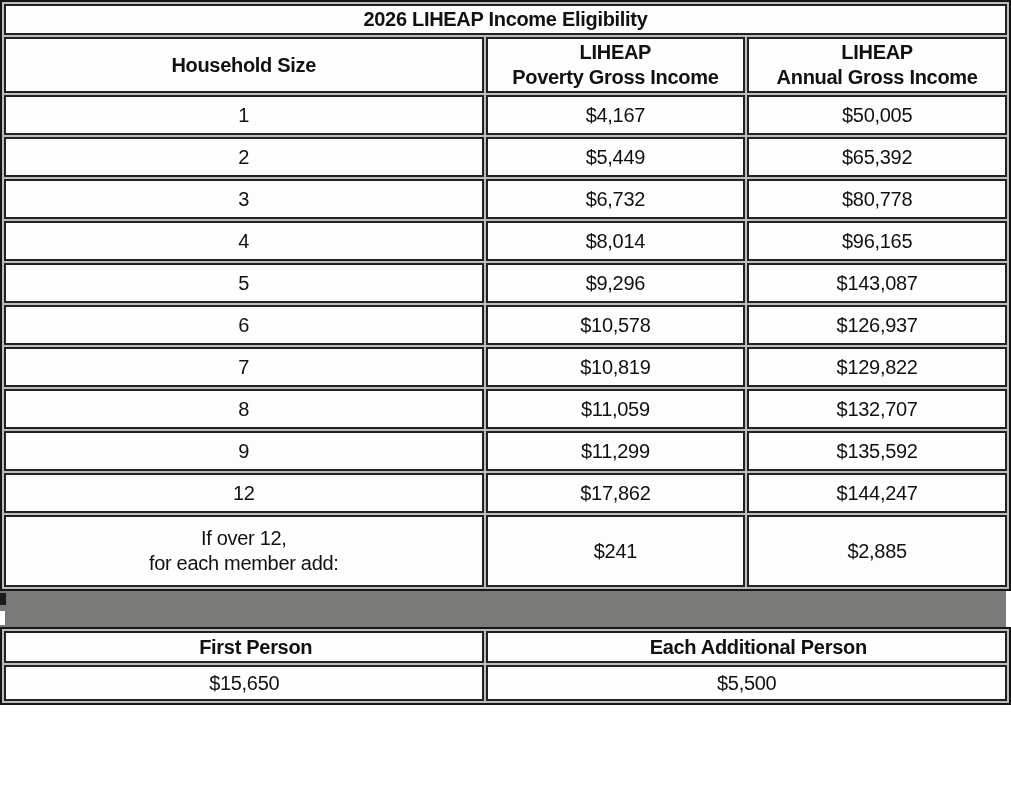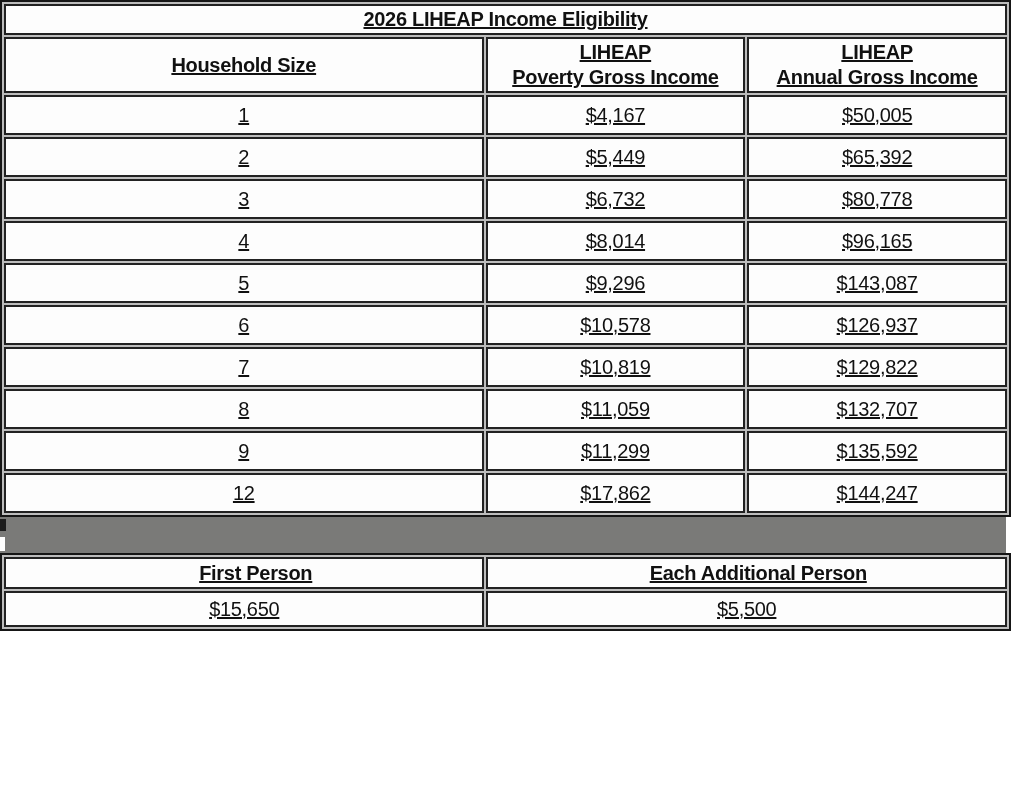--- a/index.html
+++ b/index.html
@@ -25,21 +25,20 @@
     border: 2px solid #161616;
   }
   table.tbl td {
     background: #fdfdfd;
     border: 2px solid #222222;
     text-align: center;
     vertical-align: middle;
     font-size: 20px;
     letter-spacing: -0.3px;
     overflow: hidden;
-    text-decoration: underline;
   }
   td.title-cell {
     background: #f7efe5;
     font-weight: 700;
     font-size: 21px;
     height: 25px;
   }
   tr.header-row td { font-weight: 700; height: 46px; }
   td.hdr-gray  { background: #ededed; margin-left: 40px; }
   td.hdr-blue  { background: #dce9f7; }
@@ -142,20 +141,28 @@
       <td>9</td>
       <td>$11,299</td>
       <td>$135,592</td>
     </tr>
     <tr class="data-row">
       <td>12</td>
       <td>$17,862</td>
       <td>$144,247</td>
     </tr>
 
+    <tr class="add-row">
+      <td class="two-line">
+        <span>If over 12,</span>
+        <span>for each member add:</span>
+      </td>
+      <td>$241</td>
+      <td>$2,885</td>
+    </tr>
   </tbody>
     </table>
 
   <div class="gray-band">
     <div class="band-notch-dark"></div>
     <div class="band-notch-light"></div>
   </div>
 
   <table class="tbl tbl-bottom">
     <colgroup>

